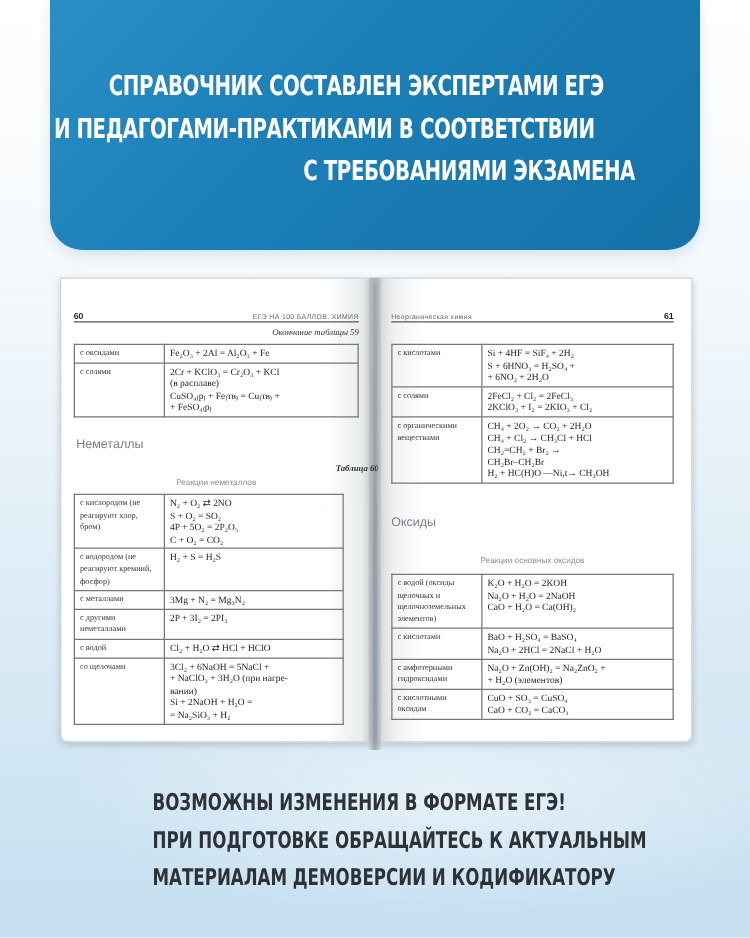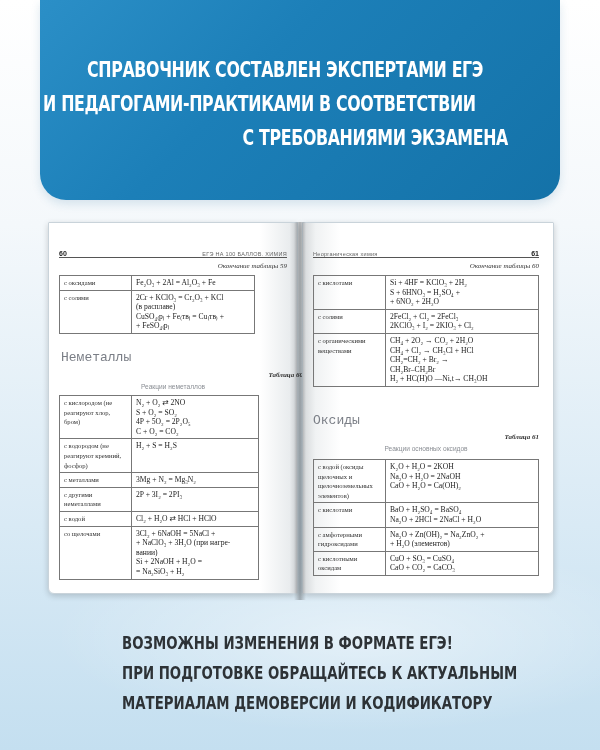--- a/index.html
+++ b/index.html
@@ -59,21 +59,21 @@
     position: absolute; border-collapse: collapse;
     font-family: "Liberation Serif", serif; font-size: 7.2px; color: #222;
   }
   table.chem td {
     border: 1px solid #777; vertical-align: top; padding: 2px 4px; line-height: 9.6px;
   }
   table.chem td.c1 { width: 72px; font-size: 6.6px; color: #333; }
   table.chem td.c2 { font-size: 7.6px; }
   .eq { display: block; white-space: nowrap; }
   .section-title {
-    position: absolute; font-size: 13px; color: #7a7e86; font-family: Liberation Mono, monospace;
+    position: absolute; font-size: 10px; color: #7a7e86; font-family: Liberation Sans, sans-serif;
   }
   .table-label {
     position: absolute; font-family: "Liberation Serif", serif; font-style: italic; font-weight: bold;
     font-size: 7px; color: #333; text-align: right;
   }
   .table-title {
     position: absolute; font-size: 6.6px; color: #8a8e94; text-align: center;
   }
   .footer {
     position: absolute; left: 0; top: 628px; width: 600px;  margin-left: 38px;
@@ -97,21 +97,21 @@
 
 <div class="book">
 
   <div class="page left">
     <div class="header">
       <span class="pnum">60</span>
       <span class="runhead">ЕГЭ НА 100 БАЛЛОВ. ХИМИЯ</span>
     </div>
     <div class="cont-caption">Окончание таблицы 59</div>
 
-    <table class="chem" style="left:10px; top:52px; width:196px;">
+    <table class="chem" style="left:10px; top:52px; width:228px;">
       <tbody>
           <tr>
         <td class="c1">с оксидами</td>
         <td class="c2">
           <span class="eq">Fe₂O₃ + 2Al = Al₂O₃ + Fe</span>
         </td>
       </tr>
       <tr>
         <td class="c1">с солями</td>
         <td class="c2">
@@ -121,21 +121,21 @@
           <span class="eq">+ FeSO₄₍р₎</span>
         </td>
       </tr>
     </tbody>
       </table>
 
     <div class="section-title" style="left:12px; top:127px;">Неметаллы</div>
     <div class="table-label" style="left:26px; width:228px; top:148px;">Таблица 60</div>
     <div class="table-title" style="left:10px; width:228px; top:160px;">Реакции неметаллов</div>
 
-    <table class="chem" style="left:10px; top:172px; width:200px;">
+    <table class="chem" style="left:10px; top:172px; width:216px;">
       <tbody>
           <tr>
         <td class="c1">с кислородом (не реагируют хлор, бром)</td>
         <td class="c2">
           <span class="eq">N₂ + O₂ ⇄ 2NO</span>
           <span class="eq">S + O₂ = SO₂</span>
           <span class="eq">4P + 5O₂ = 2P₂O₅</span>
           <span class="eq">C + O₂ = CO₂</span>
         </td>
       </tr>
@@ -175,28 +175,27 @@
       </tr>
     </tbody>
       </table>
   </div>
 
   <div class="page right">
     <div class="header">
       <span class="runhead">Неорганическая химия</span>
       <span class="pnum">61</span>
     </div>
-    <div class="cont-caption">Окончание таблицы 60</div>
 
     <table class="chem" style="left:10px; top:52px; width:226px;">
       <tbody>
           <tr>
         <td class="c1">с кислотами</td>
         <td class="c2">
-          <span class="eq">Si + 4HF = KClO₃ + 2H₂</span>
+          <span class="eq">Si + 4HF = SiF₄ + 2H₂</span>
           <span class="eq">S + 6HNO₃ = H₂SO₄ +</span>
           <span class="eq">+ 6NO₂ + 2H₂O</span>
         </td>
       </tr>
       <tr>
         <td class="c1">с солями</td>
         <td class="c2">
           <span class="eq">2FeCl₂ + Cl₂ = 2FeCl₃</span>
           <span class="eq">2KClO₃ + I₂ = 2KIO₃ + Cl₂</span>
         </td>
@@ -208,21 +207,20 @@
           <span class="eq">CH₄ + Cl₂ → CH₃Cl + HCl</span>
           <span class="eq">CH₂=CH₂ + Br₂ →</span>
           <span class="eq">CH₂Br–CH₂Br</span>
           <span class="eq">H₂ + HC(H)O —Ni,t→ CH₃OH</span>
         </td>
       </tr>
     </tbody>
       </table>
 
     <div class="section-title" style="left:10px; top:190px;">Оксиды</div>
-    <div class="table-label" style="left:10px; width:226px; top:210px;">Таблица 61</div>
     <div class="table-title" style="left:10px; width:226px; top:222px;">Реакции основных оксидов</div>
 
     <table class="chem" style="left:10px; top:236px; width:226px;">
       <tbody>
           <tr>
         <td class="c1">с водой (оксиды щелочных и щелочноземельных элементов)</td>
         <td class="c2">
           <span class="eq">K₂O + H₂O = 2KOH</span>
           <span class="eq">Na₂O + H₂O = 2NaOH</span>
           <span class="eq">CaO + H₂O = Ca(OH)₂</span>

